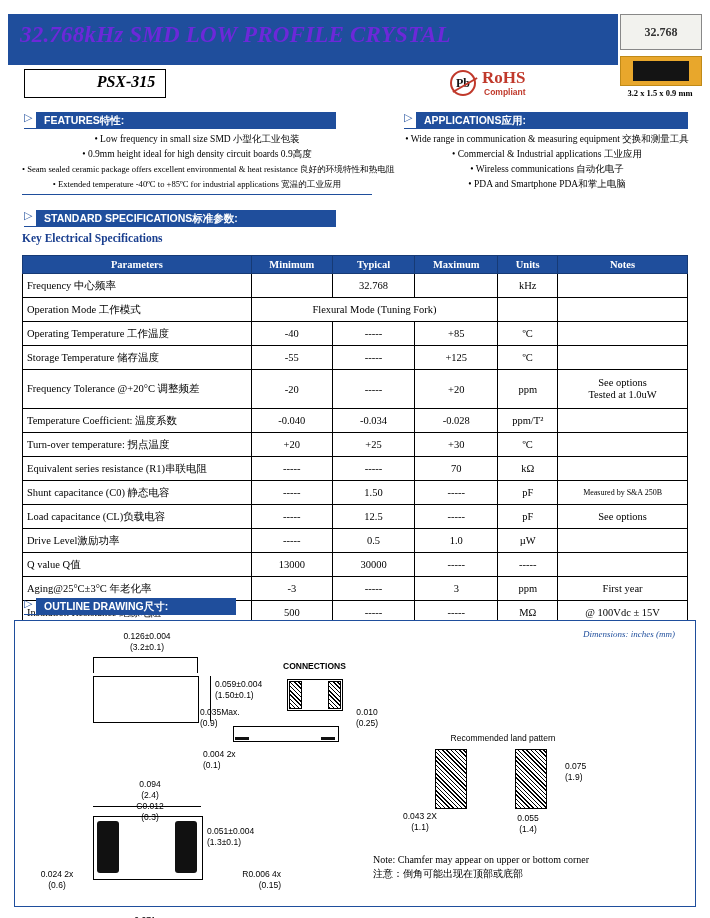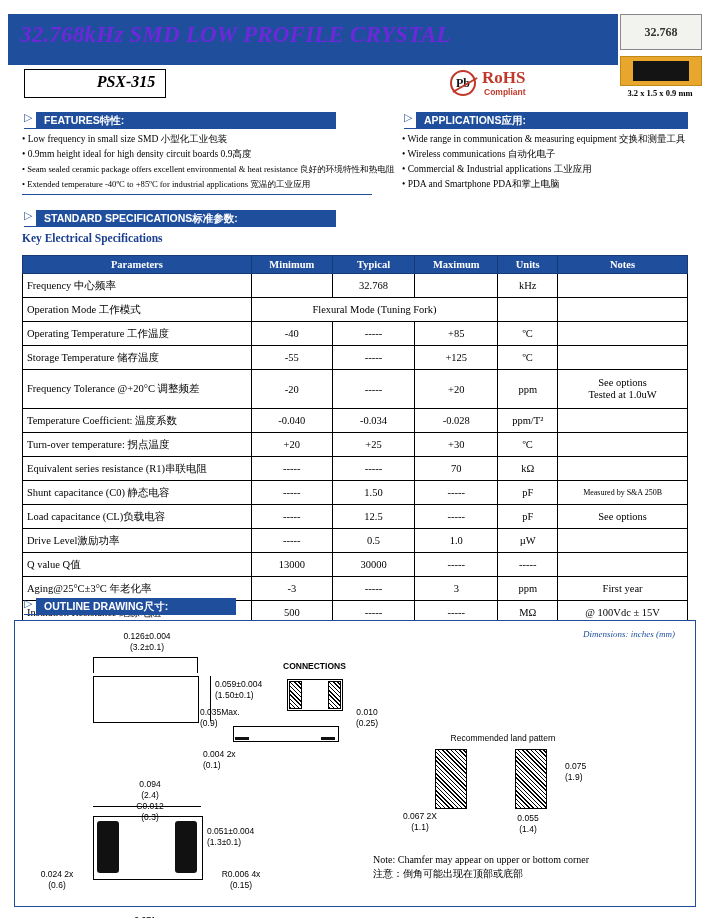--- a/index.html
+++ b/index.html
@@ -60,21 +60,21 @@
   .ribbon{
     position:absolute;height:16px;background:#1f4e9c;color:#fff;
     font-family:"Liberation Sans", sans-serif;font-weight:bold;font-size:10.5px;
     padding:2px 8px 12px 8px;box-sizing:border-box;white-space:nowrap;
   }
   .flag-mark{
     position:absolute;font-size:11px;color:#1f4e9c;line-height:1;
   }
 
   .bullets{
-    position:absolute;font-family:"Liberation Serif", serif;font-size:9.5px;line-height:15px;
+    position:absolute;font-family:"Liberation Serif", serif;font-size:9.5px;line-height:15px;text-align:center;
   }
   .bullets div{white-space:nowrap;}
 
   .rule{position:absolute;background:#1f4e9c;}
 
   .keyspec{
     position:absolute;left:22px;top:232px;
     font-family:"Liberation Serif", serif;font-weight:bold;font-size:11.5px;color:#1a3f8f;
   }
 
@@ -182,22 +182,22 @@
     <div style="font-size:8.6px;">• Seam sealed ceramic package offers excellent environmental &amp; heat resistance 良好的环境特性和热电阻</div>
     <div style="font-size:8.6px;">• Extended temperature -40ºC to +85ºC for industrial applications 宽温的工业应用</div>
   </div>
   <div class="rule" style="left:22px;top:194px;width:350px;height:1px;"></div>
 
   <div class="flag-mark" style="left:404px;top:112px;">▷</div>
   <div class="ribbon" style="left:416px;top:112px;width:272px;">APPLICATIONS应用:</div>
   <div class="rule" style="left:404px;top:128px;width:284px;height:1px;"></div>
   <div class="bullets" style="left:402px;top:132px;width:290px;">
     <div>• Wide range in communication &amp; measuring equipment 交换和测量工具</div>
+    <div>• Commercial &amp; Industrial applications  工业应用</div>
     <div>• Wireless communications  自动化电子</div>
-    <div>• Commercial &amp; Industrial applications  工业应用</div>
     <div>• PDA and Smartphone  PDA和掌上电脑</div>
   </div>
 
   <div class="flag-mark" style="left:24px;top:210px;">▷</div>
   <div class="ribbon" style="left:36px;top:210px;width:300px;">STANDARD SPECIFICATIONS标准参数:</div>
   <div class="rule" style="left:24px;top:226px;width:312px;height:1px;"></div>
   <div class="keyspec">Key Electrical Specifications</div>
 
   <table class="spec">
     <thead>
@@ -386,34 +386,34 @@
       <span>(1.3±0.1)</span>
     </div>
     <div class="drawlabel" style="left:12px;top:248px;width:60px;">
       <span>0.024  2x</span><br>
       <span>(0.6)</span>
     </div>
     <div class="drawlabel" style="left:100px;top:260px;width:60px;margin-top:34px;">
       <span>0.071</span><br>
       <span>(1.8)</span>
     </div>
-    <div class="drawlabel" style="left:186px;top:248px;width:80px;text-align:center;">
+    <div class="drawlabel" style="left:186px;top:248px;width:80px;text-align:right;">
       <span>R0.006   4x</span><br>
       <span>(0.15)</span>
     </div>
 
     <div class="drawlabel" style="left:398px;top:112px;width:180px;">Recommended  land  pattern</div>
     <div class="hatch" style="left:420px;top:128px;width:30px;height:58px;"></div>
     <div class="hatch" style="left:500px;top:128px;width:30px;height:58px;"></div>
     <div class="drawlabel" style="left:550px;top:140px;width:60px;text-align:left;">
       <span>0.075</span><br>
       <span>(1.9)</span>
     </div>
     <div class="drawlabel" style="left:370px;top:190px;width:70px;">
-      <span>0.067  2X</span><br>
+      <span>0.043  2X</span><br>
       <span>(1.1)</span>
     </div>
     <div class="drawlabel" style="left:478px;top:192px;width:70px;">
       <span>0.055</span><br>
       <span>(1.4)</span>
     </div>
 
     <div class="notetext" style="left:358px;top:232px;width:310px;">
       <div>Note: Chamfer may appear on upper or bottom corner</div>
       <div>注意：倒角可能出现在顶部或底部</div>

